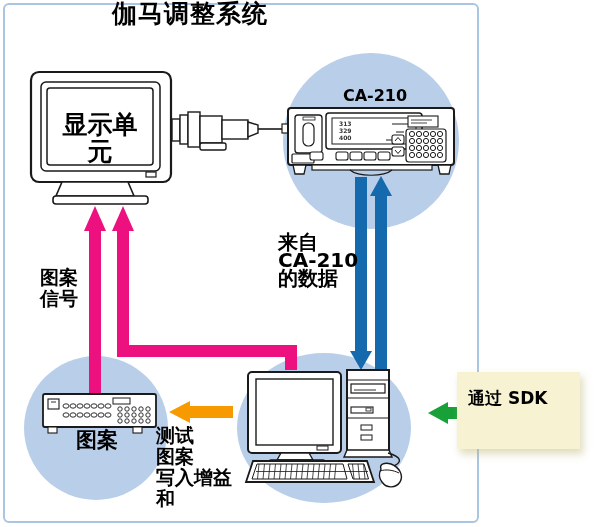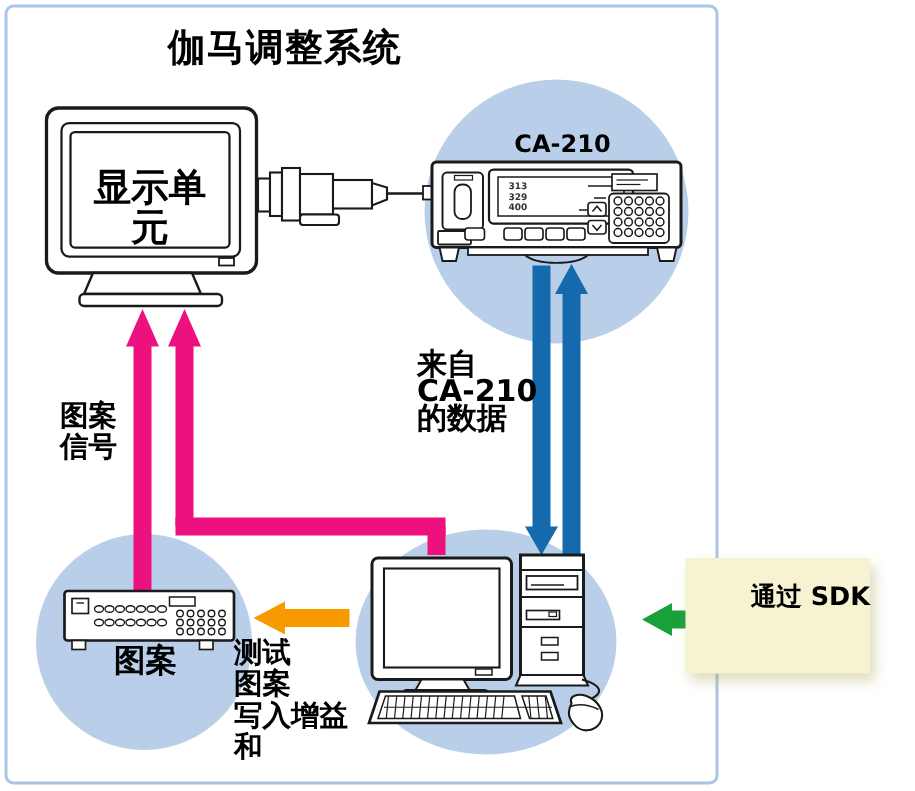--- a/index.html
+++ b/index.html
@@ -6,32 +6,32 @@
   #canvas{
     position:relative;width:610px;height:527px;background:#ffffff;overflow:hidden;
     font-family:"DejaVu Sans","Liberation Sans",sans-serif;color:#000;
   }
   #panel{
     position:absolute;left:3px;top:3px;width:472px;height:516px;
     border:2px solid #a9c5e2;border-radius:6px;background:#fff;z-index:1;
   }
   #art{position:absolute;left:0;top:0;width:610px;height:527px;z-index:2;}
   .lbl{position:absolute;z-index:6;font-weight:bold;line-height:1.08;}
-  .t-title{left:40px;top:18px;width:300px;text-align:center;font-size:25px;letter-spacing:1px;}
+  .t-title{left:40px;top:0;width:300px;text-align:center;font-size:25px;letter-spacing:1px;}
   .t-monitor{left:56px;top:111px;width:88px;text-align:center;font-size:25px;}
   .t-ca210{left:334px;top:87px;width:82px;text-align:center;font-size:16px;}
   .t-datafrom{left:278px;top:233px;font-size:20px;line-height:18px;}
   .t-commands{left:388px;top:241px;font-size:17px;line-height:18px;}
   .t-gain{left:147px;top:295px;font-size:18px;line-height:20px;}
   .t-patsig{left:36px;top:267px;width:46px;text-align:center;font-size:19px;line-height:21px;}
   .t-test{left:156px;top:425px;width:84px;text-align:left;font-size:19px;line-height:21px;}
   .t-patgen{left:47px;top:428px;width:100px;text-align:center;font-size:21px;line-height:24px;}
   #sdk-box{
     position:absolute;left:457px;top:372px;width:123px;height:77px;z-index:5;
-    background:#f6f2d2;box-shadow:3px 5px 8px rgba(185,175,110,0.45);text-align:right;
+    background:#f6f2d2;box-shadow:3px 5px 8px rgba(185,175,110,0.45);
   }
   #sdk-box .inner{padding:16px 0 0 11px;font-weight:bold;font-size:17px;line-height:21px;}
 </style>
 </head>
 <body>
 
 <div id="canvas">
 
   <div id="panel"></div>
 

